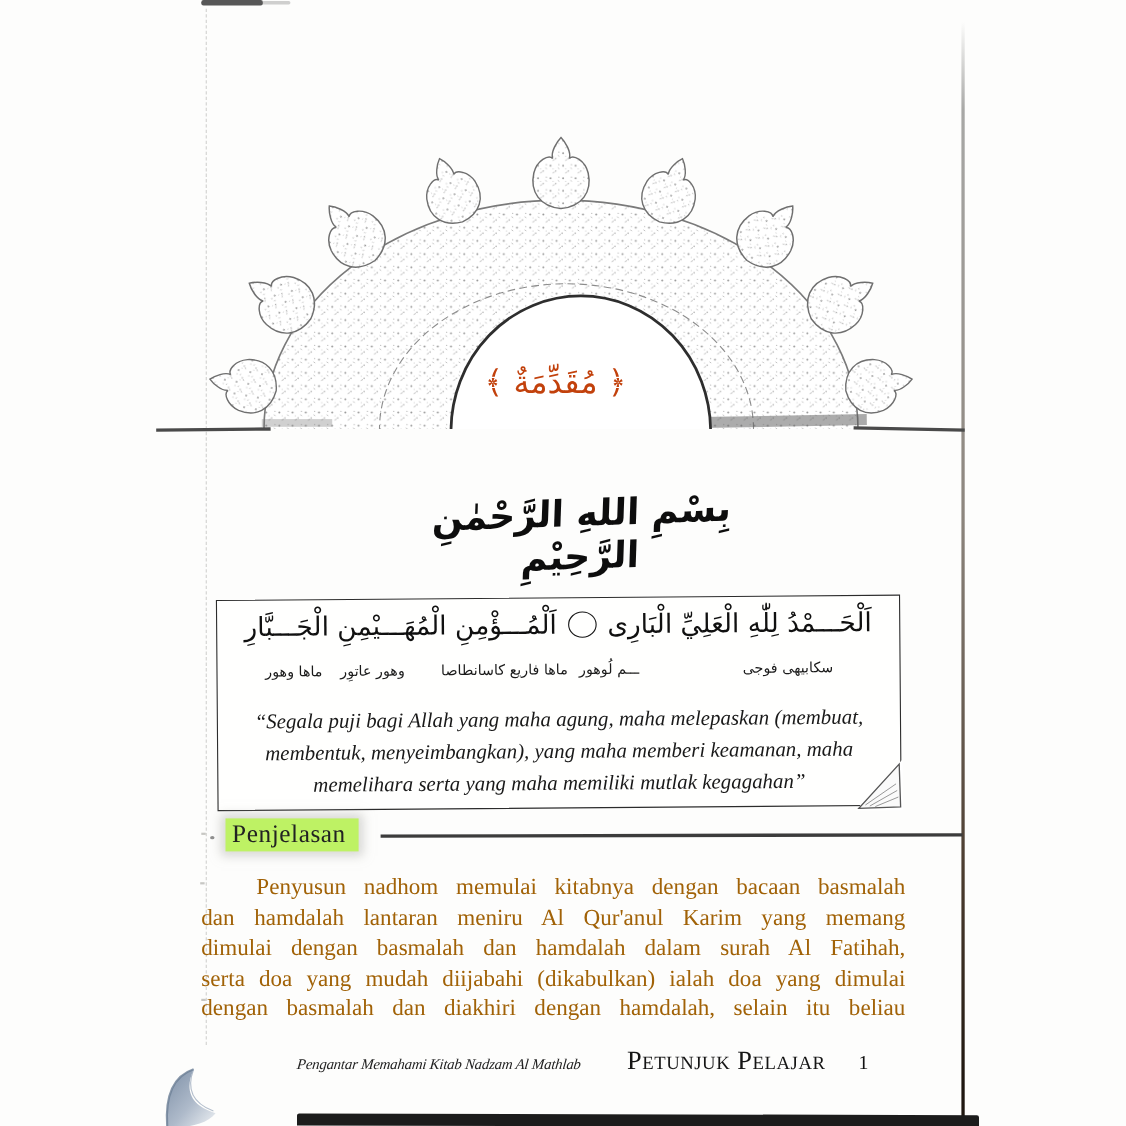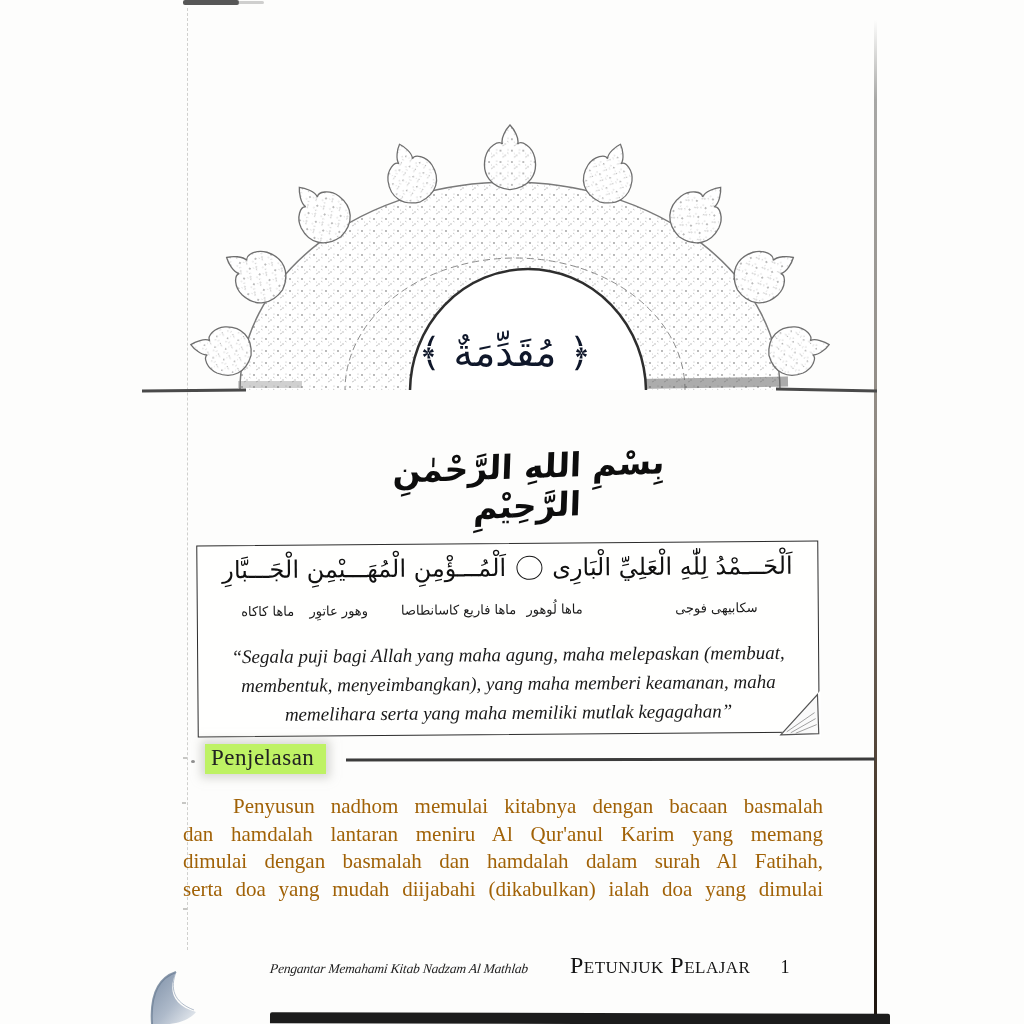--- a/index.html
+++ b/index.html
@@ -14,21 +14,21 @@
       background:linear-gradient(to bottom,rgba(255,255,255,0) 0%,#a8a8a6 8%,#8d867e 45%,#4a3b2e 78%,#1f1710 97%);}
   .bottom-bar{position:absolute;left:270px;top:1013px;width:620px;height:11px;background:#1c1c1c;
       border-radius:2px 2px 0 0;transform:rotate(.15deg);}
   .margin-tick{position:absolute;width:4px;height:2px;background:#b9b9b5;opacity:.8;}
 
   
   .arch{position:absolute;left:0;top:0;}
 
   
   .muqaddimah{position:absolute;left:405px;top:330px;width:200px;text-align:center;
-      font-family:"DejaVu Sans",sans-serif;font-size:39px;direction:rtl;color:#0f172a;}
+      font-family:"DejaVu Sans",sans-serif;font-size:29px;direction:rtl;color:#c2410c;}
   .main-title{position:absolute;left:400px;top:391px;width:300px;text-align:center;
       font-size:28px;letter-spacing:2px;font-weight:500;color:#161616;}
   .basmalah{position:absolute;left:368px;top:447px;width:320px;text-align:center;
       font-family:"DejaVu Sans",sans-serif;font-size:33px;font-weight:bold;direction:rtl;
       transform:rotate(-2deg) skewX(-4deg);color:#0d0d0d;}
 
   
   .verse-box{position:absolute;left:197px;top:543px;width:620px;height:190px;
       border:1.6px solid #2c2c2c;background:#fffffe;transform:rotate(-.45deg);}
   .verse-arabic{position:absolute;left:0;right:0;top:10px;direction:rtl;text-align:center;
@@ -122,24 +122,24 @@
 
   <div class="muqaddimah">﴿ مُقَدِّمَةٌ ﴾</div>
   <div class="basmalah">بِسْمِ اللهِ الرَّحْمٰنِ الرَّحِيْمِ</div>
 
   <div class="verse-box">
     <div class="verse-arabic">
       <span>اَلْحَـــمْدُ لِلّٰهِ الْعَلِيِّ الْبَارِى</span><span class="ayah-circle"></span><span>اَلْمُـــؤْمِنِ الْمُهَـــيْمِنِ الْجَـــبَّارِ</span>
     </div>
     <div class="glosses">
       <span class="gloss g0">سكابيهى فوجى</span>
-      <span class="gloss g1">ماها لُوهور</span>
+      <span class="gloss g1">ـــم لُوهور</span>
       <span class="gloss g2">ماها فاريع كاسانطاصا</span>
       <span class="gloss g3">وهور عاتوِر</span>
-      <span class="gloss g4">ماها كاكاه</span>
+      <span class="gloss g4">ماها وهور</span>
     </div>
     <div class="translation">
       <div>“Segala puji bagi Allah yang maha agung, maha melepaskan (membuat,</div>
       <div>membentuk, menyeimbangkan), yang maha memberi keamanan, maha</div>
       <div>memelihara serta yang maha memiliki mutlak kegagahan”</div>
     </div>
     <svg class="fold" width="46" height="50">
       <path d="M1,48 L44,48 L44,2 Z" fill="#ffffff" stroke="none"></path>
       <path d="M4,46 L42,45 L41,6 Z" fill="#fafafa" stroke="#555" stroke-width="1.2"></path>
       <path d="M10,43 L38,24 M14,44 L39,30 M19,44.5 L40,36" stroke="#8a8a8a" stroke-width="0.8" fill="none"></path>
@@ -150,20 +150,21 @@
   <div class="section-row">
     <span class="section-heading">Penjelasan</span>
     <span class="section-rule"></span>
   </div>
 
   <div class="paragraph">
     <div class="pline indent">Penyusun nadhom memulai kitabnya dengan bacaan basmalah</div>
     <div class="pline">dan hamdalah lantaran meniru Al Qur'anul Karim yang memang</div>
     <div class="pline">dimulai dengan basmalah dan hamdalah dalam surah Al Fatihah,</div>
     <div class="pline">serta doa yang mudah diijabahi (dikabulkan) ialah doa yang dimulai</div>
+    <div class="pline">dengan basmalah dan diakhiri dengan hamdalah, selain itu beliau</div>
   </div>
 
   <div class="margin-tick" style="left:183px;top:757px;"></div>
   <div class="margin-tick" style="left:182px;top:802px;"></div>
   <div class="margin-tick" style="left:183px;top:908px;"></div>
 
   <div class="footer">
     <span class="footer-book">Pengantar Memahami Kitab Nadzam Al Mathlab</span>
     <span class="footer-chapter">Petunjuk Pelajar</span>
     <span class="footer-page">1</span>

